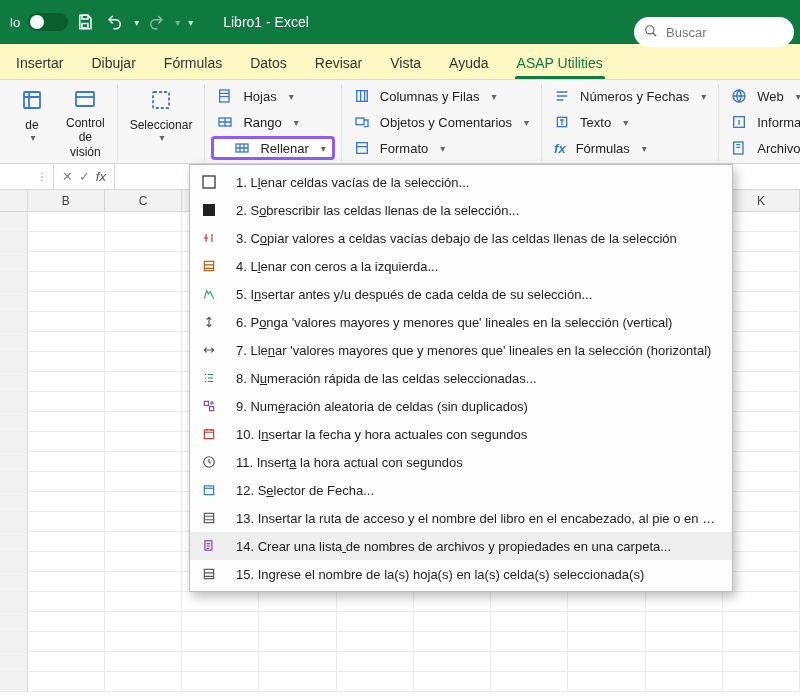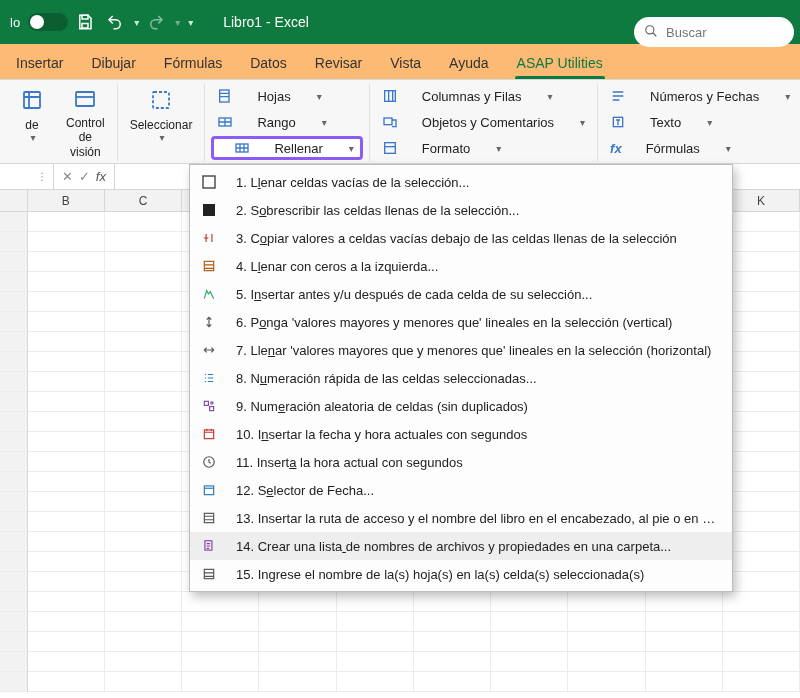--- a/index.html
+++ b/index.html
@@ -42,21 +42,21 @@
     height:30px; width:160px;
     background:#fff; border-radius:15px;
     display:flex; align-items:center; gap:8px;
     padding:0 10px; color:#555;margin-top:20px;
   }
   .search-icon { color:#555; font-size:14px;}
   .search-text { color:#777; font-size:13px;}
 
   
   .tabstrip {
-    height:36px; background:#fdba74;
+    height:36px; background:#fef9c3;
     display:flex; align-items:flex-end;
     padding:0 4px; gap:4px;
     border-bottom:1px solid #d9d9d9;
     font-size:14px;
   }
   .tab { padding:6px 12px 8px; color:#333; }
   .tab.active { color:#0f7a3f; font-weight:400; position:relative;}
   .tab.active::after{content:"";position:absolute;left:10px;right:10px;bottom:0;height:3px;background:#0f7a3f;border-radius:2px 2px 0 0;}
 
   
@@ -78,21 +78,21 @@
   .bigbtn {
     display:flex; flex-direction:column; align-items:center; justify-content:flex-start;
     padding:2px 6px; gap:4px; border-radius:4px;
     min-width:48px;
     text-align:center; line-height:1.2;
   }
   .bigbtn .glyph { width:28px;height:28px; display:flex;align-items:center;justify-content:center;}
   .bigbtn .lbl { font-size:12px;}
   .stackcol { display:flex; flex-direction:column; gap:2px; }
   .smallbtn {
-    display:flex; align-items:center; gap:24px;
+    display:flex; align-items:center; gap:10px;
     padding:2px 6px; border-radius:4px;
     font-size:13px; white-space:nowrap;
     height:24px;
   }
   .smallbtn.active {
     background:#fff; border:3px solid #8b5cf6;padding-left:20px;
   }
   .glyph svg, .smallbtn svg { display:block;}
   .chev { font-size:10px; color:#666; margin-left:2px;}
 

